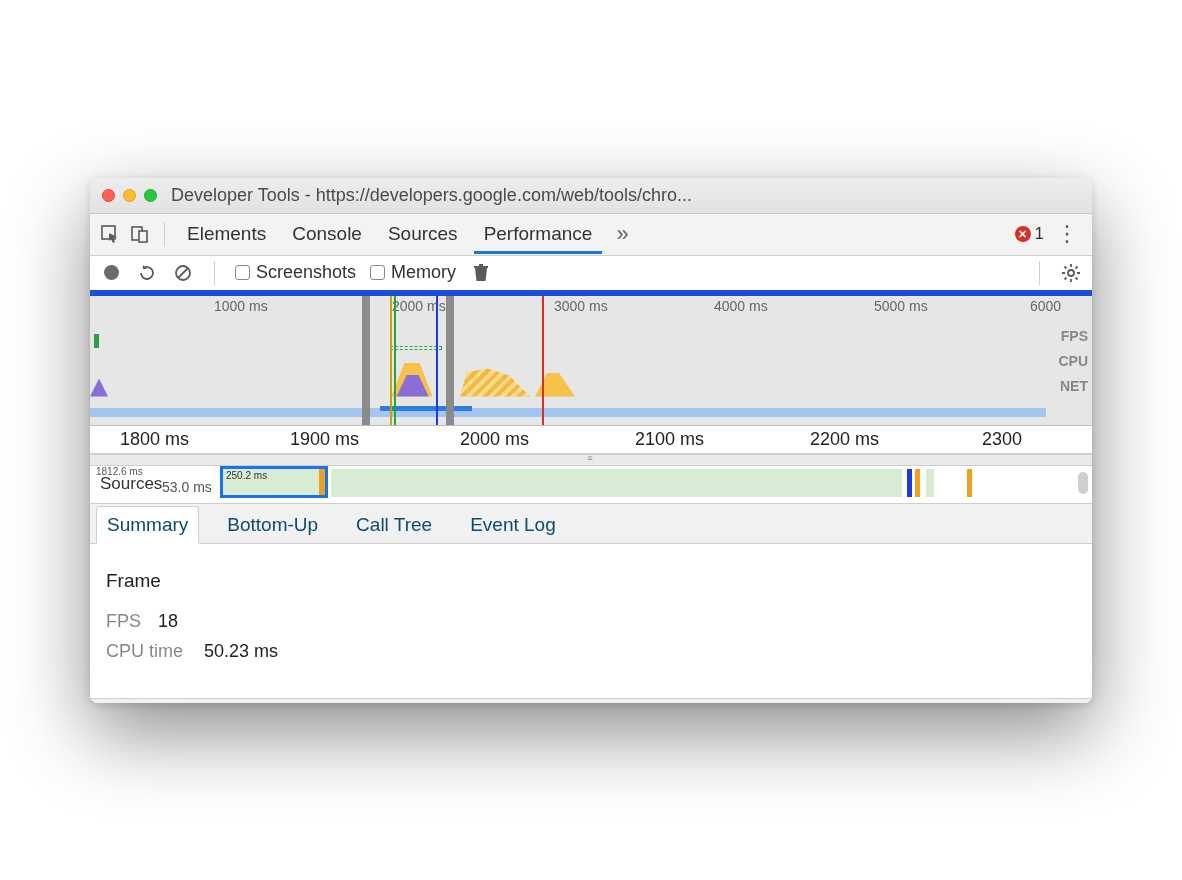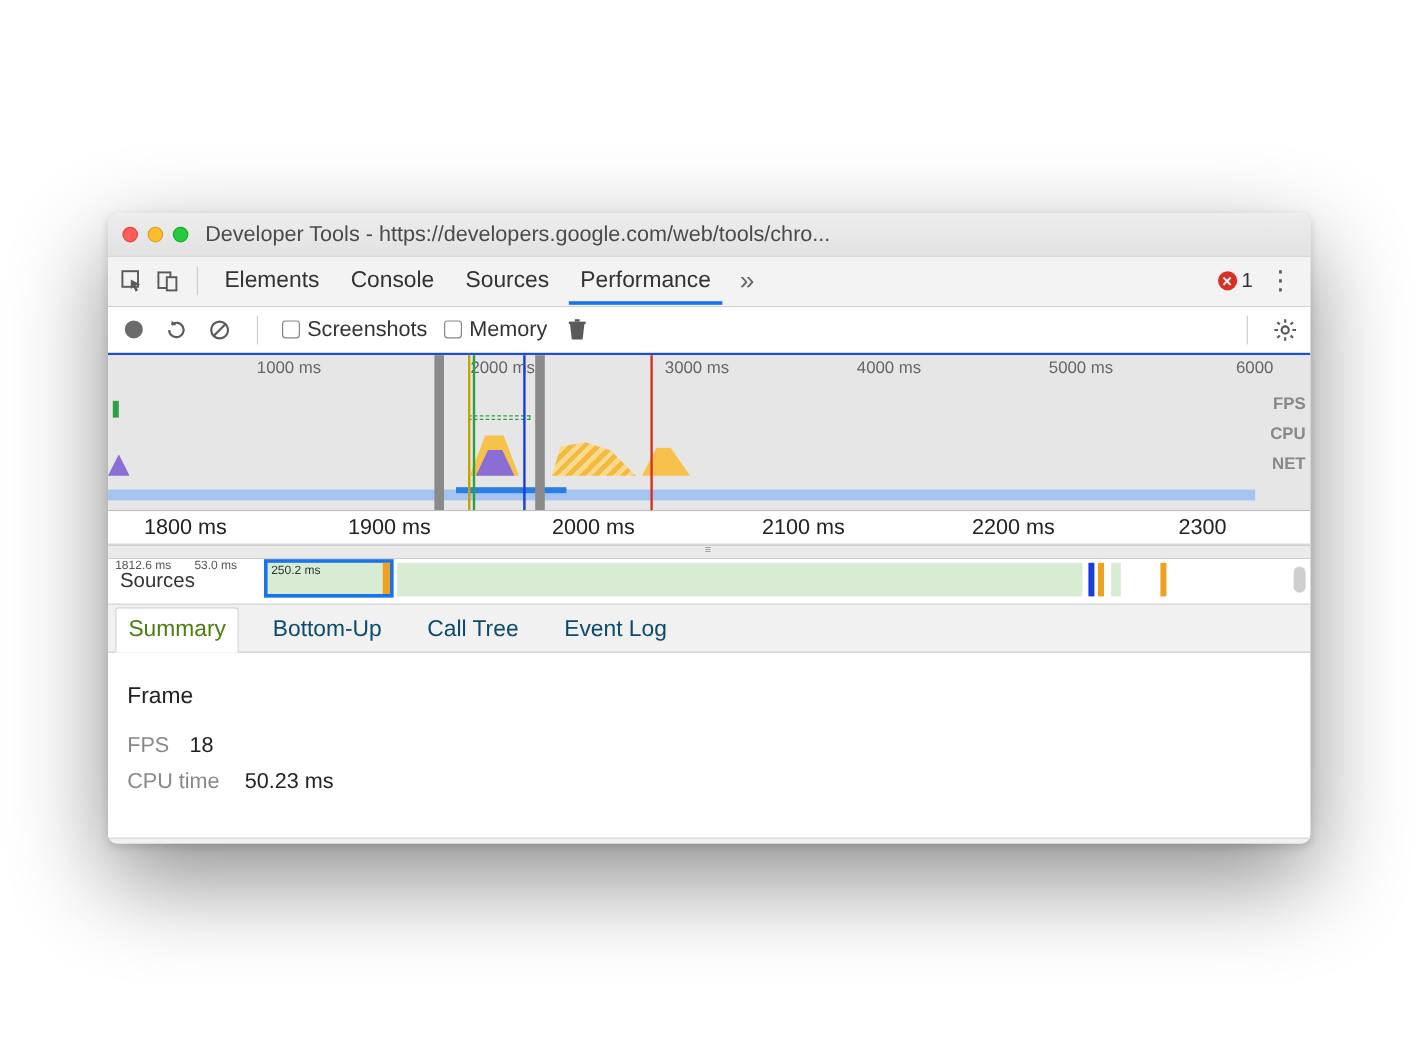--- a/index.html
+++ b/index.html
@@ -53,21 +53,21 @@
   .err-badge { display:flex; align-items:center; gap:4px; color:#333; font-size:17px; }
   .err-icon { width:16px; height:16px; border-radius:50%; background:#d93025; color:#fff; display:flex; align-items:center; justify-content:center; font-size:11px; font-weight:bold; }
   .kebab { font-size:22px; color:#5a5a5a; padding:0 6px; cursor:pointer; }
   
   .perf-toolbar {
     height: 40px;
     display:flex;
     align-items:center;
     padding: 0 10px;
     gap: 14px;
-    border-bottom: 2px solid #1d4ed8;
+    border-bottom: 6px solid #1d4ed8;
     background:#fff;
   }
   .pt-icon { width:22px; height:22px; display:flex; align-items:center; justify-content:center; color:#5a5a5a; cursor:pointer; }
   .pt-record { width:15px; height:15px; border-radius:50%; background:#6b6b6b; }
   .pt-check { display:flex; align-items:center; gap:6px; font-size:18px; color:#333; }
   .pt-box { width:15px; height:15px; border:1.5px solid #888; border-radius:3px; background:#fff; }
   .perf-toolbar .spacer { flex:1; }
   
   .overview {
     position:relative;
@@ -121,38 +121,38 @@
     position:relative; font-size:18px; color:#222;
   }
   .dr-tick { position:absolute; top:3px; }
   .dr-ellip { height:12px; background:#eaeaea; border-top:1px solid #cfcfcf; border-bottom:1px solid #cfcfcf; text-align:center; font-size:9px; color:#888; line-height:7px; letter-spacing:2px;}
   
   .frames-row {
     position:relative; height:38px; background:#fff; border-bottom:1px solid #cfcfcf;
   }
   .frames-label { position:absolute; left:10px; top:8px; font-size:17px; color:#333; }
   .frames-t1 { position:absolute; left:6px; top:0px; font-size:10px; color:#555;}
-  .frames-t2 { position:absolute; left:72px; top:0px; font-size:10px; color:#555;}
+  .frames-t2 { position:absolute; left:72px; top:13px; font-size:14px; color:#555;}
   .frames-sel { position:absolute; left:130px; top:0; width:108px; height:32px; border:3px solid #1a73e8; background:#d8ecd4;}
   .frames-sel .lbl { font-size:10px; color:#333; padding:1px 3px;}
   .frames-sel .bar-y { position:absolute; right:0; top:0; bottom:0; width:6px; background:#f0a020;}
   .frames-big { position:absolute; left:241px; top:3px; right:190px; height:28px; background:#d8ecd4;}
   .frame-bar { position:absolute; top:3px; height:28px; width:5px;}
   .fb1 { right:180px; background:#1a3ce0;}
   .fb2 { right:172px; background:#f0a020;}
   .fb3 { right:158px; background:#d8ecd4; width:8px;}
   .fb4 { right:120px; background:#f0a020;}
   .frame-scroll { position:absolute; right:4px; top:6px; width:10px; height:22px; border-radius:5px; background:#cfcfcf;}
   
   .detail-tabs {
     height:40px; background:#f1f1f1; border-bottom:1px solid #cfcfcf;
     display:flex; align-items:flex-end; gap:18px; padding:0 6px;
   }
   .detail-tab { font-size:19px; color:#0c4a6e; padding:7px 10px; cursor:pointer;}
-  .detail-tab.active { background:#fff; border:1px solid #cfcfcf; border-bottom:1px solid #fff; border-radius:3px 3px 0 0; color:#4d7c0f; margin-bottom:-1px;}
+  .detail-tab.active { background:#fff; border:1px solid #cfcfcf; border-bottom:1px solid #fff; border-radius:3px 3px 0 0; color:#0c4a6e; margin-bottom:-1px;}
   
   .summary {
     padding: 14px 16px 32px; background:#fff; border-bottom: 1px solid #cfcfcf; margin-top: 12px;
   }
   .summary h3 { font-size:19px; font-weight:400; color:#222; margin-bottom:14px; }
   .summary .row { display:flex; gap:12px; font-size:18px; line-height:30px; }
   .summary .k { color:#888; min-width:86px; }
   .summary .v { color:#222; }
   .bottom-gap { height:4px; background:#f1f1f1;}
 </style>

